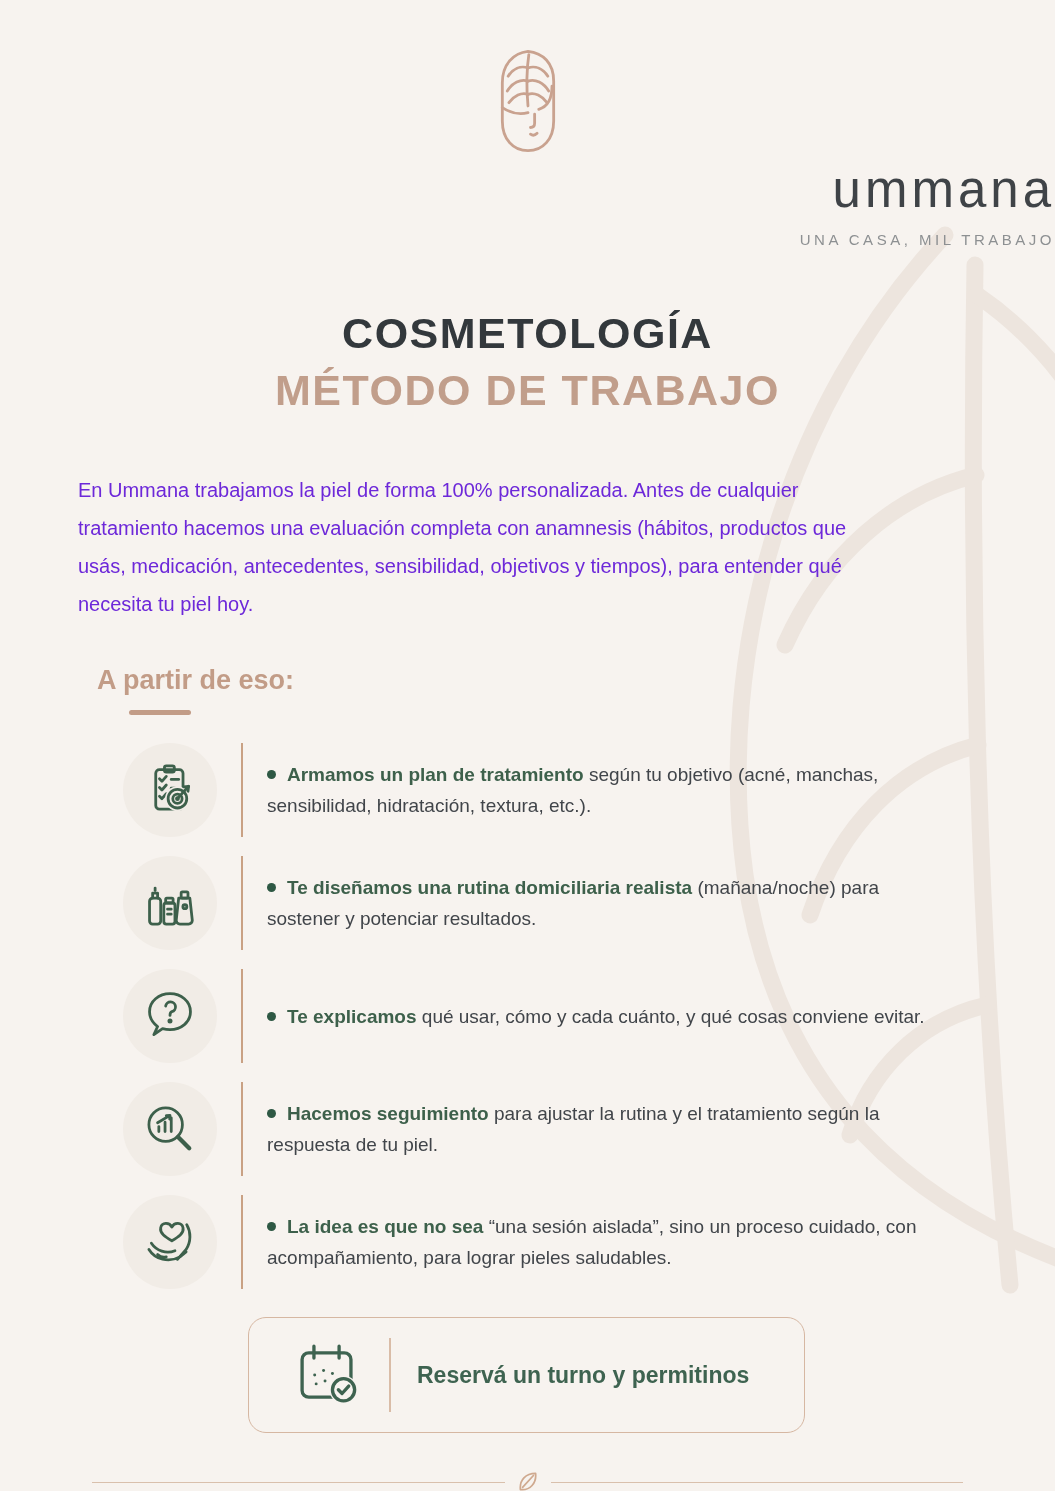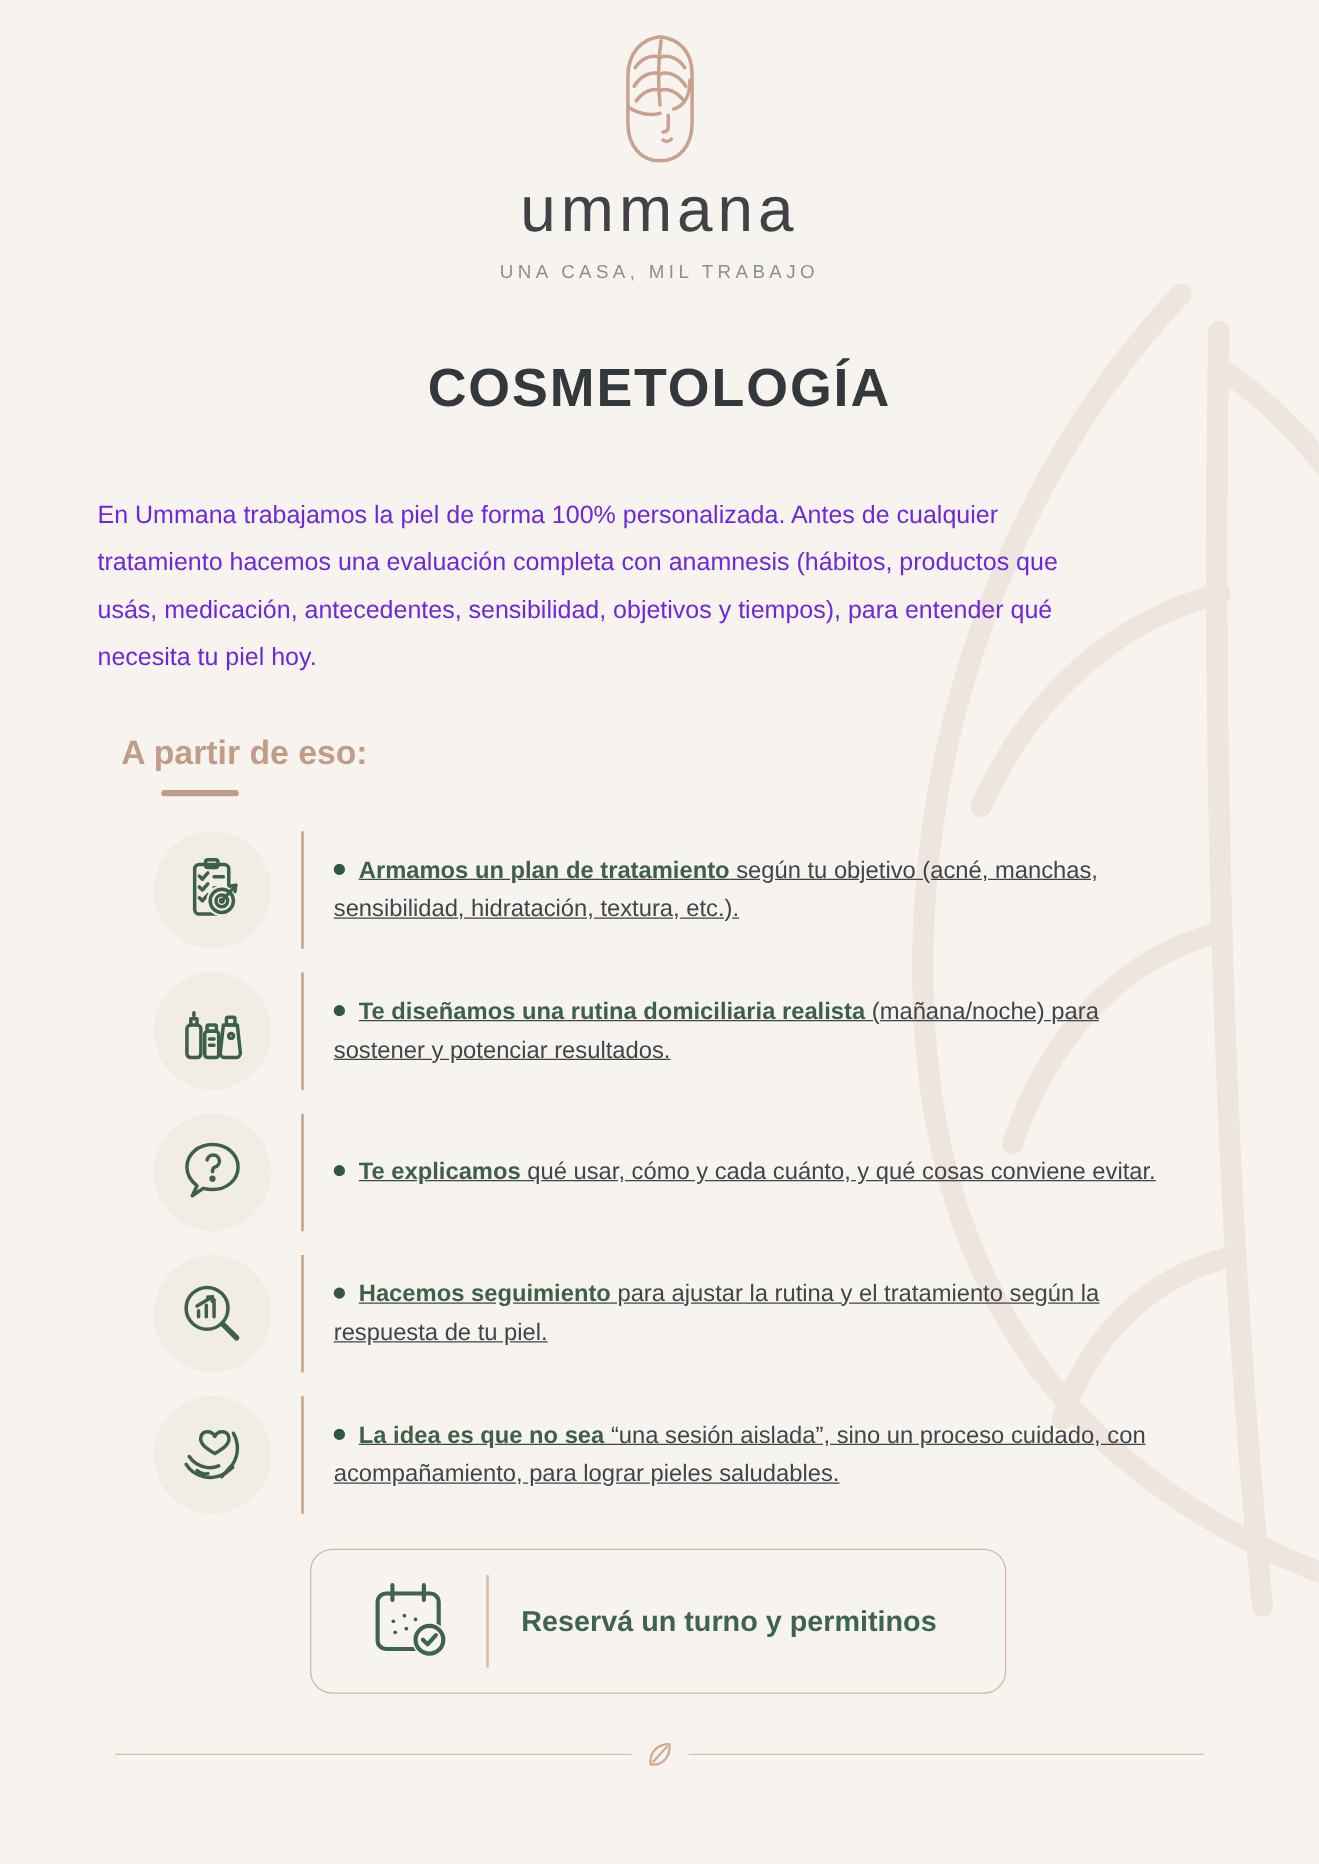--- a/index.html
+++ b/index.html
@@ -12,21 +12,21 @@
     color:#41454a;
   }
   .watermark{
     position:absolute; right:-70px; top:225px;
     width:480px; height:1080px;
     pointer-events:none;
   }
   .content{position:relative; z-index:2;}
 
   
-  .logo-wrap{ text-align:center; padding-top:26px; }
+  .logo-wrap{ text-align:right; padding-top:48px; }
   .logo-icon svg{ display:block; margin:0 auto; }
   .wordmark{
     margin-top:6px;
     font-size:51px; letter-spacing:4px;
     color:#3f4347; font-weight:400;
   }
   .tagline{
     margin-top:12px;
     font-size:15px; letter-spacing:3.5px;
     color:#8d9092; font-weight:400;
@@ -55,21 +55,21 @@
     font-size:27px; font-weight:600; color:#c29c87;
   }
   .section-underline{
     margin:14px 0 0 129px;
     width:62px; height:5px; border-radius:3px;
     background:#c29c87;
   }
 
   
   .items{ margin-top:28px; }
-  .item{ display:flex; align-items:center; margin-bottom:19px; margin-left:123px;text-decoration:underline; }
+  .item{ display:flex; align-items:center; margin-bottom:19px; margin-left:123px; }
   .icon-circle{
     flex:0 0 auto;
     width:94px; height:94px; border-radius:50%;
     background:#f1ece6;
     display:flex; align-items:center; justify-content:center;
   }
   .item-divider{
     width:2px; align-self:stretch; background:#c9a184;
     margin-left:24px;
   }
@@ -139,20 +139,21 @@
         <path d="M53,80 L53,91 Q53,96 48,96"></path>
         <path d="M48,104 Q52,107 56,103"></path>
       </svg>
     </div>
     <div class="wordmark">ummana</div>
     <div class="tagline">UNA CASA, MIL TRABAJO</div>
   </div>
 
   <div class="title-block">
     <div class="title-main">COSMETOLOGÍA</div>
+    <div class="title-sub">MÉTODO DE TRABAJO</div>
   </div>
 
   <p class="intro">En Ummana trabajamos la piel de forma 100% personalizada. Antes de cualquier tratamiento hacemos una evaluación completa con anamnesis (hábitos, productos que usás, medicación, antecedentes, sensibilidad, objetivos y tiempos), para entender qué necesita tu piel hoy.</p>
 
   <div class="section-heading">A partir de eso:</div>
   <div class="section-underline"></div>
 
   <div class="items">
 
     <div class="item">

